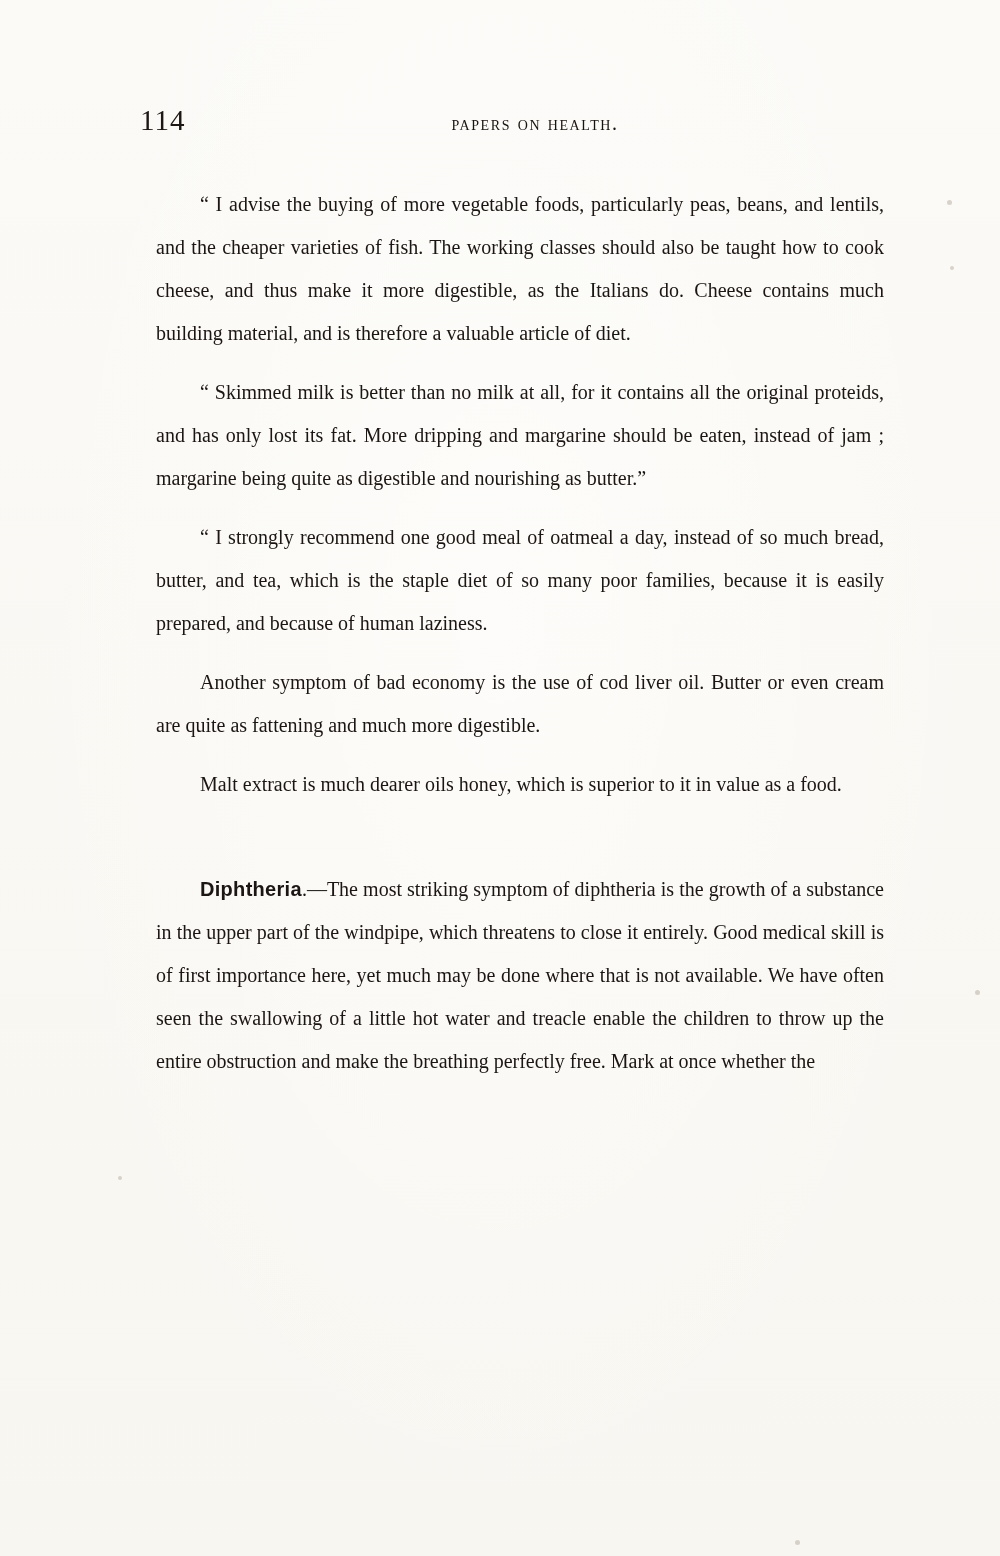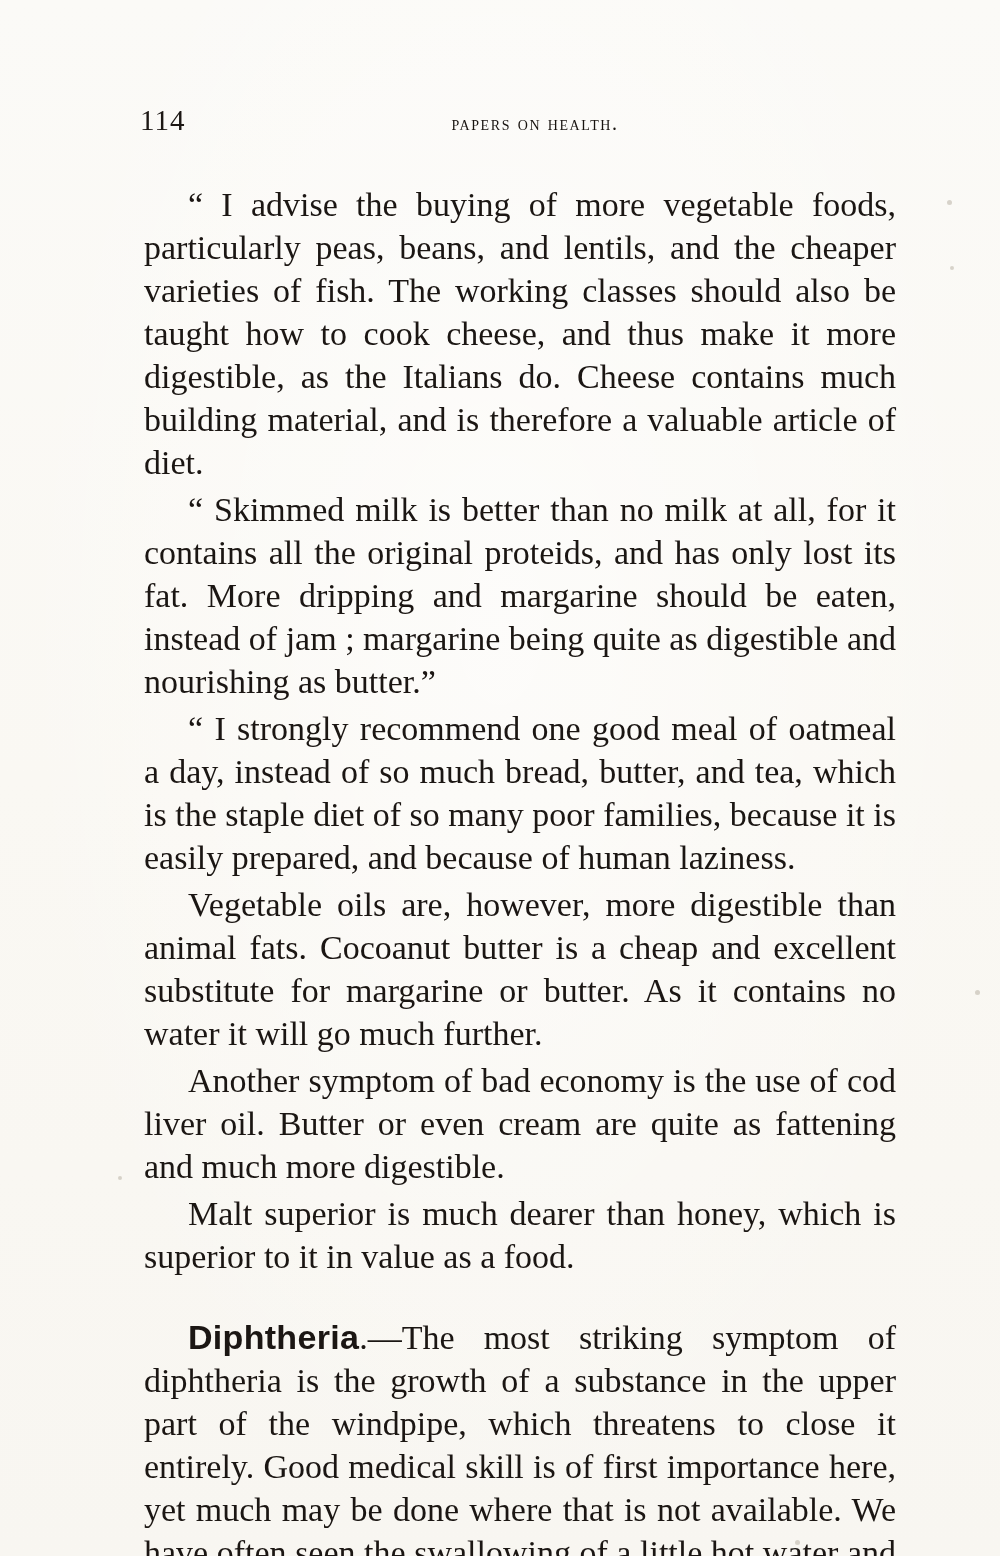--- a/index.html
+++ b/index.html
@@ -52,25 +52,25 @@
     flex: 1;
     text-align: center;
     font-size: 20px;
     letter-spacing: 1.6px;
     color: #18130f;
     padding-right: 90px;
     font-variant: small-caps;
     text-transform: lowercase;
   }
   p.para {
-    font-size: 34px;
+    font-size: 20px;
     line-height: 43px;
     text-align: justify;
     text-justify: inter-word;
-    margin: 4px;
+    margin: 16px;
     text-indent: 44px;
     color: #1b1613;
     hyphens: manual;
   }
   p.para + p.para {
     margin-top: 0px;
   }
   .section-gap {
     height: 30px;
   }
@@ -106,22 +106,21 @@
       <div class="running-head">
         <span>Papers</span>
         <span>on</span>
         <span>Health.</span>
       </div>
     </div>
 
     <p class="para">“ I advise the buying of more vegetable foods, particularly peas, beans, and lentils, and the cheaper varieties of fish. The working classes should also be taught how to cook cheese, and thus make it more digestible, as the Italians do. Cheese contains much building material, and is therefore a valuable article of diet.</p>
     <p class="para">“ Skimmed milk is better than no milk at all, for it contains all the original proteids, and has only lost its fat. More dripping and margarine should be eaten, instead of jam ; margarine being quite as digestible and nourishing as butter.”</p>
     <p class="para">“ I strongly recommend one good meal of oatmeal a day, instead of so much bread, butter, and tea, which is the staple diet of so many poor families, because it is easily prepared, and because of human laziness.</p>
-    <p class="para">Vegetable oils are, however, more digestible than animal fats. Cocoanut butter is a cheap and excellent substitute for margarine or butter. As it contains no water it will go much further.</p>
     <p class="para">Another symptom of bad economy is the use of cod liver oil. Butter or even cream are quite as fattening and much more digestible.</p>
-    <p class="para">Malt superior is much dearer than honey, which is superior to it in value as a food.</p>
+    <p class="para">Malt extract is much dearer oils honey, which is superior to it in value as a food.</p>
 
     <div class="section-gap"></div>
 
     <p class="para"><span class="run-in-head">Diphtheria</span><span>.—</span><span>The most striking symptom of diphtheria is the growth of a substance in the upper part of the windpipe, which threatens to close it entirely. Good medical skill is of first importance here, yet much may be done where that is not available. We have often seen the swallowing of a little hot water and treacle enable the children to throw up the entire obstruction and make the breathing perfectly free. Mark at once whether the</span></p>
 
   </div>
 </div>
 
 </body></html>

